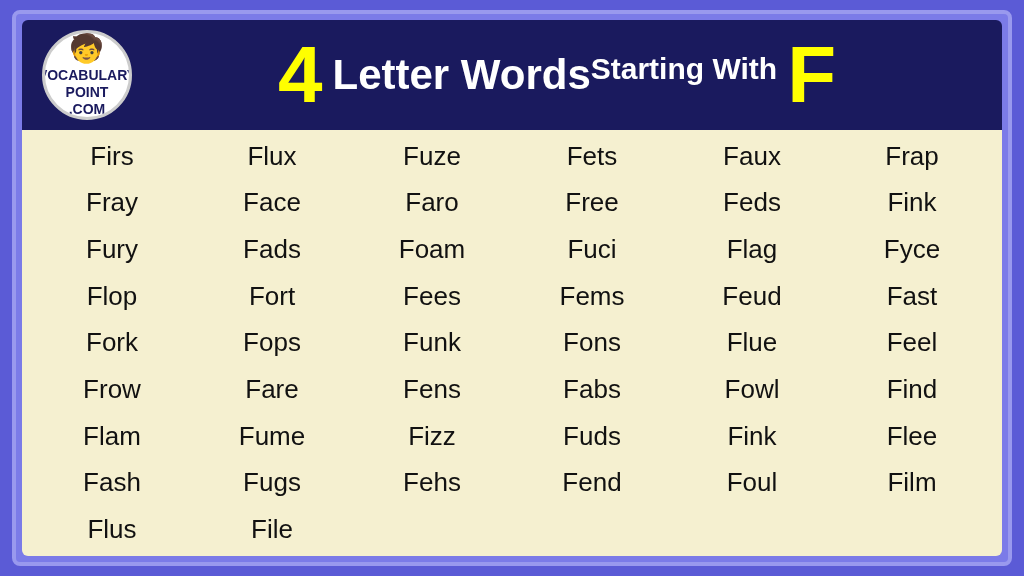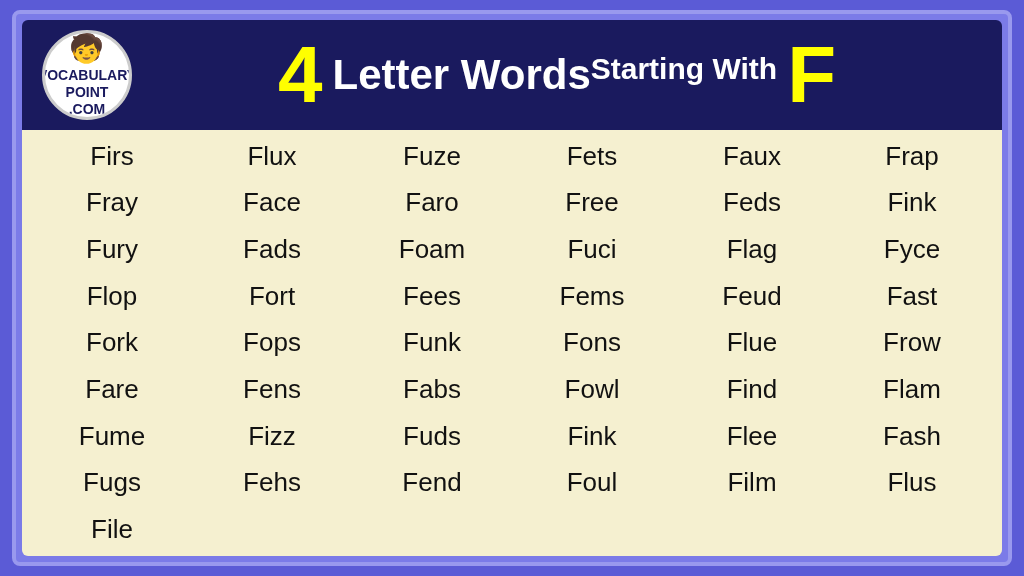--- a/index.html
+++ b/index.html
@@ -159,20 +159,21 @@
         <div class="word-cell">Fort</div>
         <div class="word-cell">Fees</div>
         <div class="word-cell">Fems</div>
         <div class="word-cell">Feud</div>
         <div class="word-cell">Fast</div>
         <div class="word-cell">Fork</div>
         <div class="word-cell">Fops</div>
         <div class="word-cell">Funk</div>
         <div class="word-cell">Fons</div>
         <div class="word-cell">Flue</div>
+        <div class="word-cell">Feel</div>
         <div class="word-cell">Frow</div>
         <div class="word-cell">Fare</div>
         <div class="word-cell">Fens</div>
         <div class="word-cell">Fabs</div>
         <div class="word-cell">Fowl</div>
         <div class="word-cell">Find</div>
         <div class="word-cell">Flam</div>
         <div class="word-cell">Fume</div>
         <div class="word-cell">Fizz</div>
         <div class="word-cell">Fuds</div>

